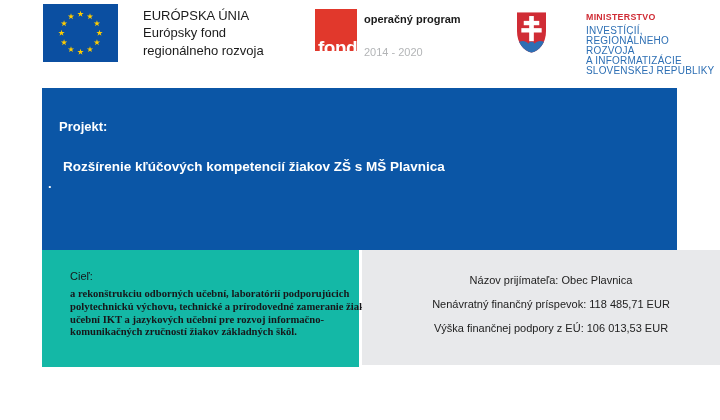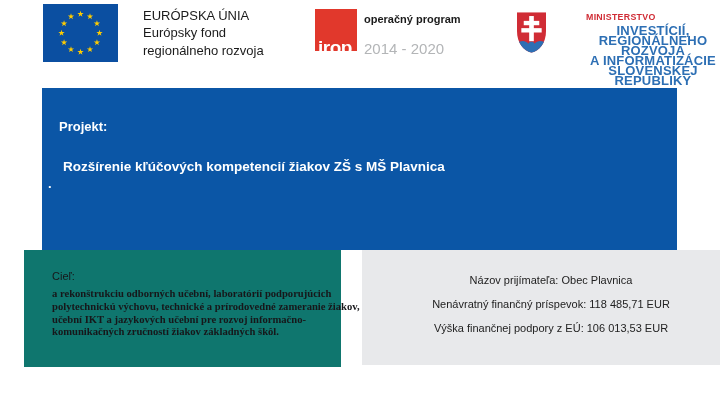--- a/index.html
+++ b/index.html
@@ -17,40 +17,40 @@
   .irop-logo {
     position:absolute; left:315px; top:9px; width:42px; height:42px;
     background:#e1382c; overflow:hidden;
   }
   .irop-logo span {
     position:absolute; left:3px; bottom:-6px;
     color:#ffffff; font-weight:bold; font-size:19px; line-height:1; letter-spacing:-0.5px;
   }
   .irop-text { position:absolute; left:364px; top:14px; }
   .irop-text .prog { font-size:11px; font-weight:bold; color:#1b1b1b; line-height:11.5px; }
-  .irop-text .years { font-size:15px; color:#b3b5b7; margin-top:14px; }
+  .irop-text .years { font-size:11px; color:#b3b5b7; margin-top:20px; }
 
   .coat { position:absolute; left:516px; top:10px; }
   .ministry-text { position:absolute; left:552px; top:12px;margin-left:34px; }
   .min-name { font-size:8.8px; font-weight:bold; color:#d02c35; letter-spacing:0.3px; line-height:10px; margin-bottom:4px; }
-  .min-line { font-size:13px; font-weight:bold; color:#2d6fb4; letter-spacing:0.2px; line-height:10px;text-align:center; }
+  .min-line { font-size:10px; font-weight:normal; color:#2d6fb4; letter-spacing:0.2px; line-height:10px; }
 
   
   .project-box {
     position:absolute; left:42px; top:88px; width:635px; height:162px;
     background:#0b56a6; color:#ffffff;text-align:right;
   }
   .project-label { position:absolute; left:17px; top:31px; font-size:13px; font-weight:bold; }
   .project-title { position:absolute; left:21px; top:71px; font-size:13.5px; font-weight:bold; white-space:nowrap; }
   .project-dot   { position:absolute; left:6px;  top:88px; font-size:13px; font-weight:bold; }
 
   
   .goal-box {
-    position:absolute; left:24px; top:250px; width:317px; height:117px;
-    background:#0f766e; color:#17171a;
+    position:absolute; left:42px; top:250px; width:317px; height:117px;
+    background:#14b8a6; color:#17171a;
   }
   .goal-label { position:absolute; left:28px; top:20px; font-size:11px; }
   .goal-text  {
     position:absolute; left:28px; top:38px; width:285px;
     font-family:"Liberation Serif","DejaVu Serif",serif;
     font-weight:bold; font-size:10.6px; line-height:12.8px;
   }
   .goal-text div { white-space:nowrap; }
 
   
@@ -83,21 +83,21 @@
     <use href="#star" transform="translate(21.05,19.5)"></use>
     <use href="#star" transform="translate(28,12.55)"></use>
   </svg>
   <div class="eu-text">
     <div>EURÓPSKA ÚNIA</div>
     <div>Európsky fond</div>
     <div>regionálneho rozvoja</div>
   </div>
 
   <div class="irop-logo">
-    <span>irop</span>
+    <span>fond</span>
   </div>
   <div class="irop-text">
     <div class="prog">operačný program</div>
     <div class="years">2014 - 2020</div>
   </div>
 
   <svg class="coat" width="31" height="45" viewBox="0 0 32 44" aria-hidden="true">
     <defs>
       <clipPath id="shield">
         <path d="M1,1 H31 V20 C31,34 24,40.5 16,43 C8,40.5 1,34 1,20 Z"></path>

